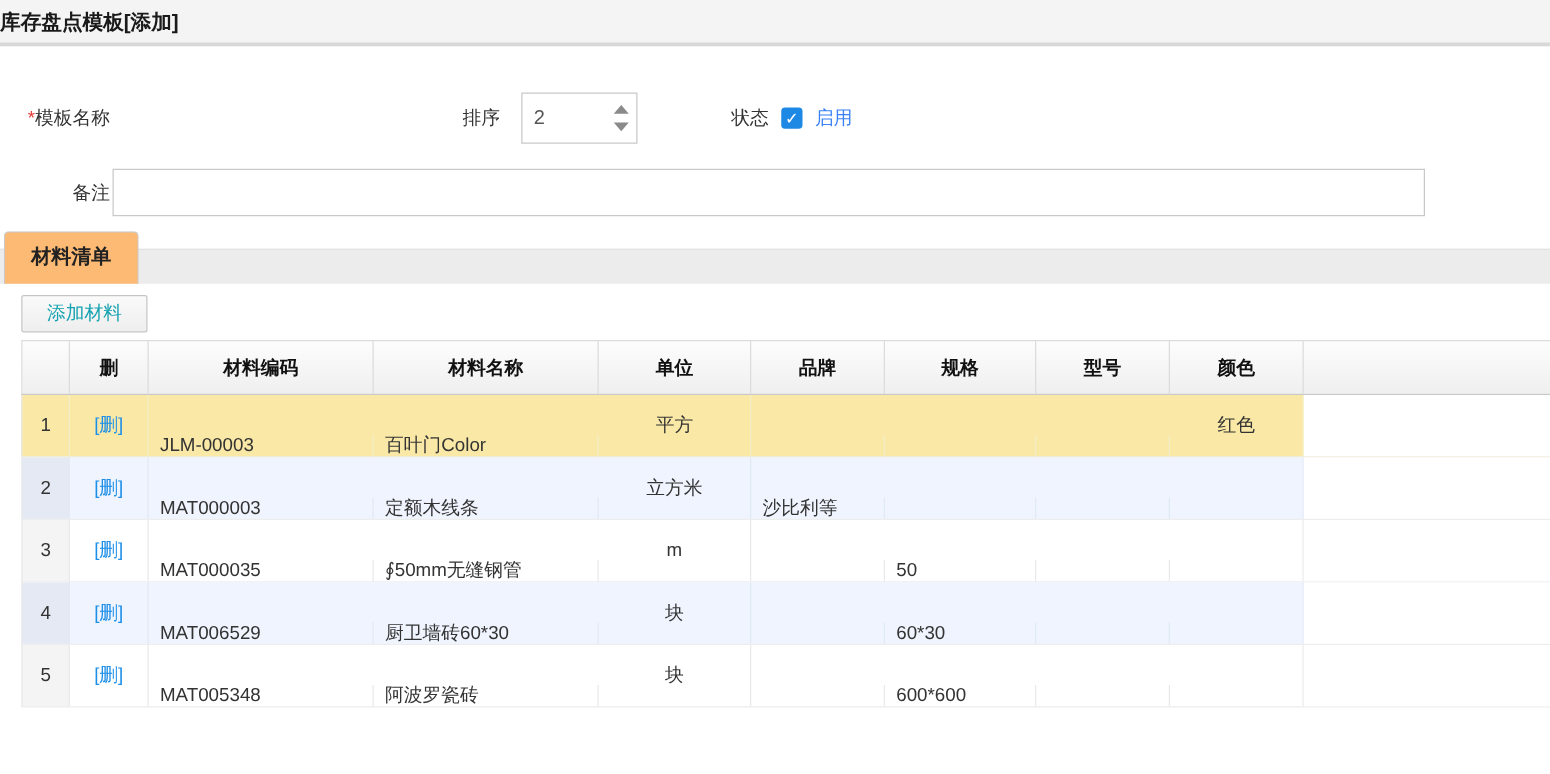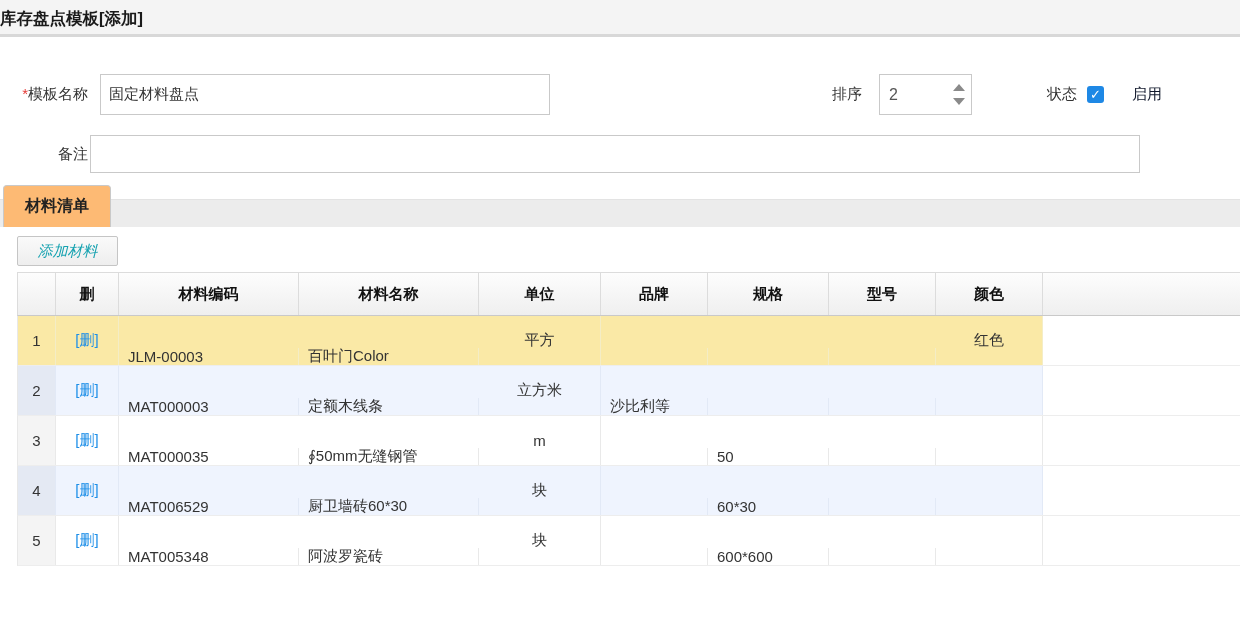--- a/index.html
+++ b/index.html
@@ -25,34 +25,34 @@
     color:#555; padding:0 26px 0 9px; outline:none; font-family:inherit; }
   .spin-btns { position:absolute; right:7px; top:0; height:41px; display:flex;
     flex-direction:column; justify-content:center; gap:7px; }
   .tri-up { width:0; height:0; border-left:6px solid transparent; border-right:6px solid transparent;
     border-bottom:7px solid #8a8a8a; cursor:pointer; }
   .tri-down { width:0; height:0; border-left:6px solid transparent; border-right:6px solid transparent;
     border-top:7px solid #8a8a8a; cursor:pointer; }
   .status-label { margin-left:65px; color:#333; }
   .checkbox { width:17px; height:17px; background:#1e88e5; border-radius:3px; color:#fff;
     font-size:13px; font-weight:bold; line-height:17px; text-align:center; cursor:pointer; flex:0 0 auto; }
-  .checkbox-label { margin-left:18px; color:#0f172a; }
+  .checkbox-label { margin-left:0; color:#3b82f6; }
 
   
   .tab-strip { position:relative; height:42px; margin-top:12px; }
   .tab-strip .strip-bg { position:absolute; left:0; right:0; bottom:0; height:28px;
     background:#ececec; border-top:1px solid #e3e3e3; }
   .tab { position:absolute; left:3px; top:0; height:42px; background:#fdba74;
     border:1px solid #c9c9c9; border-bottom:none; border-radius:4px 4px 0 0;
     padding:0 21px; line-height:40px; font-size:16px; font-weight:bold; color:#222; cursor:pointer; z-index:2; }
 
   
   .add-btn { display:block; margin:9px 0 0 17px; width:101px; height:30px;
     background:linear-gradient(#fafafa,#eeeeee); border:1px solid #c5c5c5; border-radius:2px;
-    font-size:15px; color:#16a2b0; text-align:center; line-height:28px; cursor:pointer; font-family:inherit;font-style:italic; }
+    font-size:15px; color:#16a2b0; text-align:center; line-height:28px; cursor:pointer; font-family:inherit; }
 
   
   .grid { margin:6px 0 0 17px; width:1223px; font-size:15px; }
   .hrow { display:flex; height:44px; background:linear-gradient(#fdfdfd,#efefef);
     border-top:1px solid #dcdcdc; border-bottom:1px solid #c9c9c9; border-left:1px solid #dcdcdc; }
   .hcell { display:flex; align-items:center; justify-content:center; font-weight:bold; color:#111;
     border-right:1px solid #dcdcdc; }
   .hfill { flex:1; border-right:none; }
   .trow { display:flex; height:50px; background:#fff; border-left:1px solid #e8e8e8;
     border-bottom:1px solid #ededed; cursor:pointer; }
@@ -77,21 +77,20 @@
   .del-link { color:#1e8fe8; cursor:pointer; }
   .row-fill { flex:1; background:#fff; border-right:none; }
 </style>
 </head>
 <body>
 
 <div class="title-bar">库存盘点模板[添加]</div>
 
 <div class="form-row1">
   <div class="lbl-box"><span class="req">*</span><span>模板名称</span></div>
-  <input id="tpl-name" class="txt-input" type="text" value="固定材料盘点" style="">
   <span class="sort-label">排序</span>
   <div class="spin-wrap">
     <input type="text" value="2" style="">
     <div class="spin-btns">
       <div class="tri-up"></div>
       <div class="tri-down"></div>
     </div>
   </div>
   <span class="status-label">状态</span>
   <div class="checkbox">✓</div>

